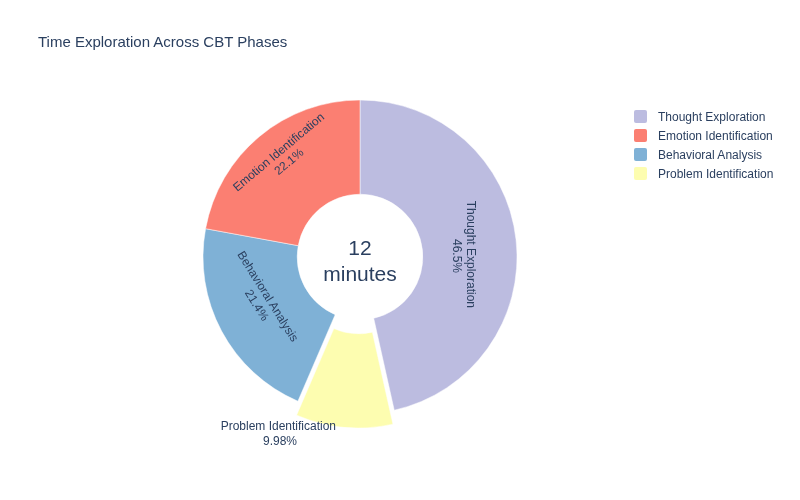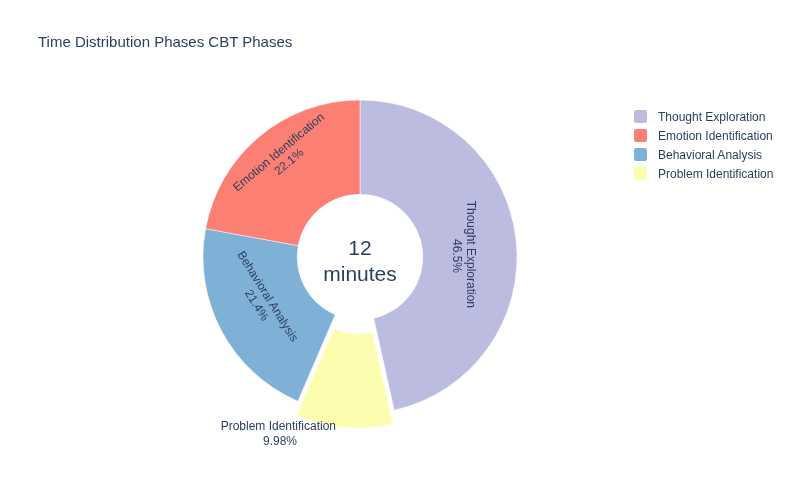--- a/index.html
+++ b/index.html
@@ -75,21 +75,21 @@
     font-size: 12px;
     color: #2a3f5f;
     white-space: nowrap;
   }
 </style>
 </head>
 <body>
 
 <div id="chart-root">
 
-  <div class="chart-title">Time Distribution Phases CBT Phases</div>
+  <div class="chart-title">Time Exploration Across CBT Phases</div>
 
   <svg class="donut" viewBox="0 0 800 500">
 
     <path class="slice-path" d="M 360 100 A 157 157 0 0 1 394.25 410.22 L 373.7 318.29 A 62.800000000000004 62.800000000000004 0 0 0 360 194.2 Z" fill="#bcbce0"></path>
 
     <path class="slice-path" d="M 392.94 424.16 A 157 157 0 0 1 296.59 415.14 L 333.85 328.62 A 62.800000000000004 62.800000000000004 0 0 0 372.39 332.23 Z" fill="#fdfdb0"></path>
 
     <path class="slice-path" d="M 297.9 401.2 A 157 157 0 0 1 205.58 228.66 L 298.23 245.66 A 62.800000000000004 62.800000000000004 0 0 0 335.16 314.68 Z" fill="#7fb1d6"></path>
 
     <path class="slice-path" d="M 205.58 228.66 A 157 157 0 0 1 360 100 L 360 194.2 A 62.800000000000004 62.800000000000004 0 0 0 298.23 245.66 Z" fill="#fb7f72"></path>

